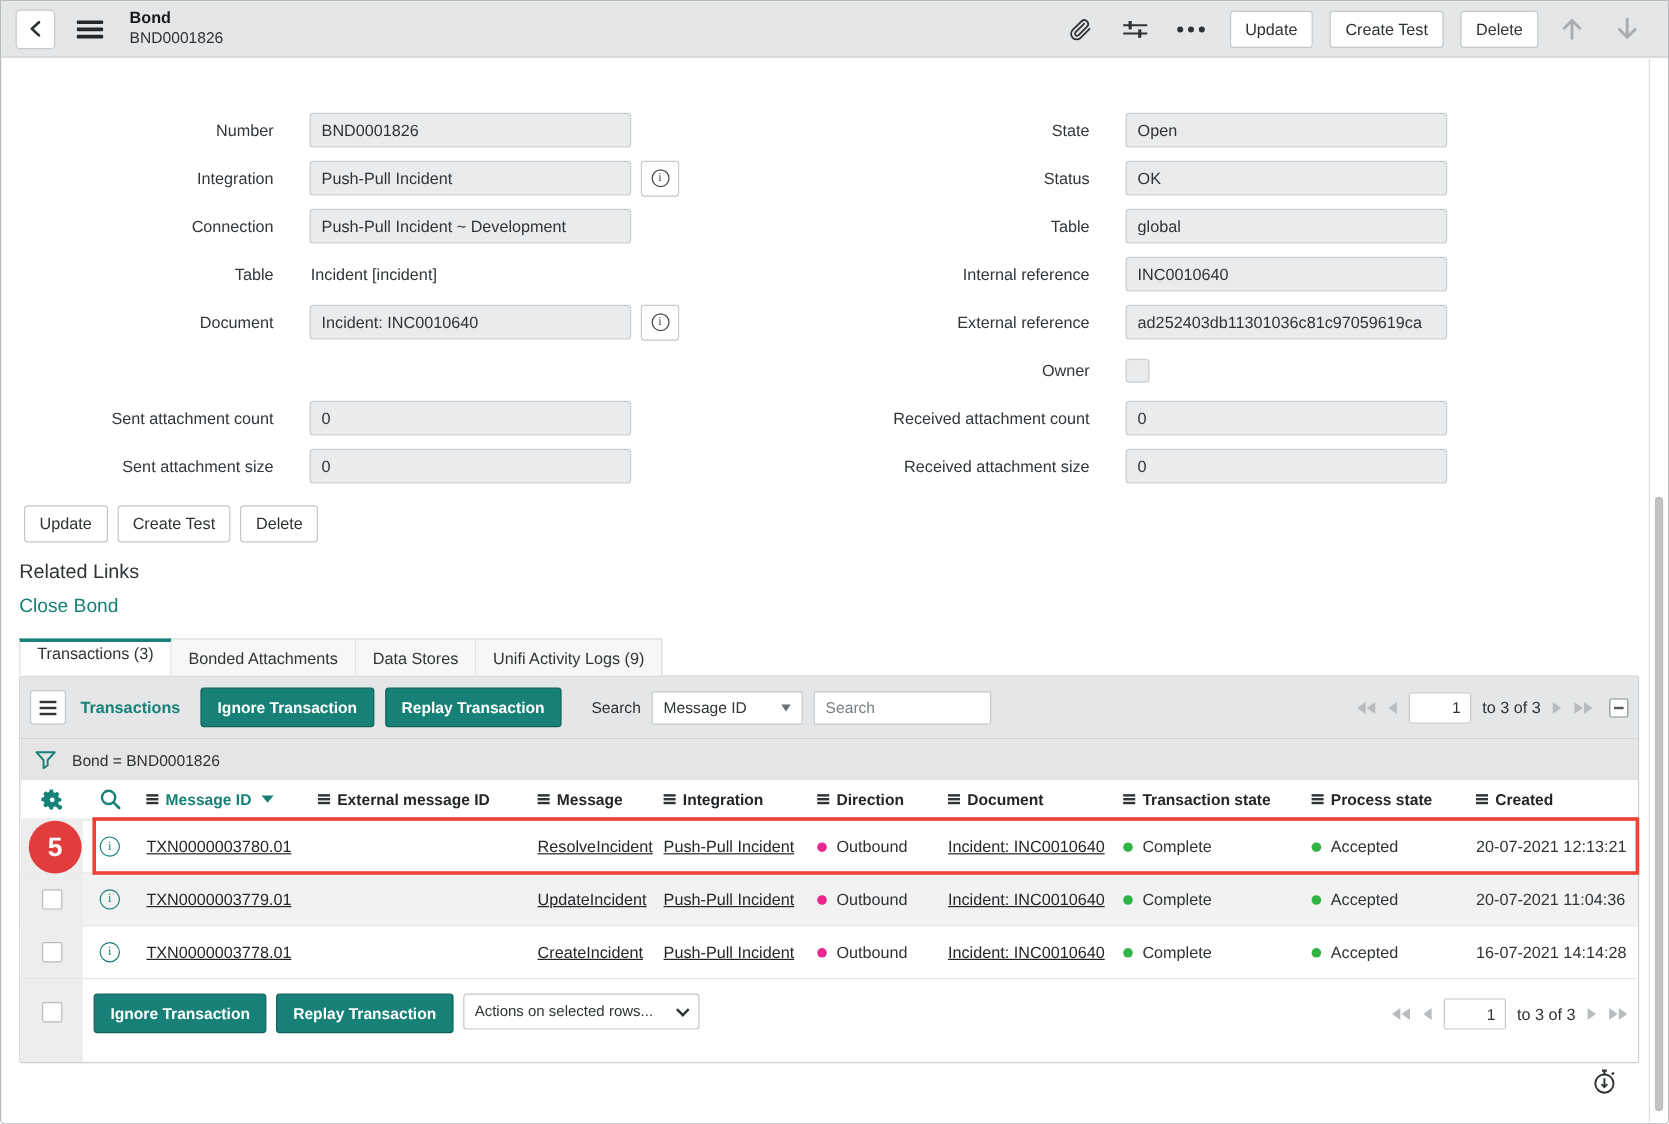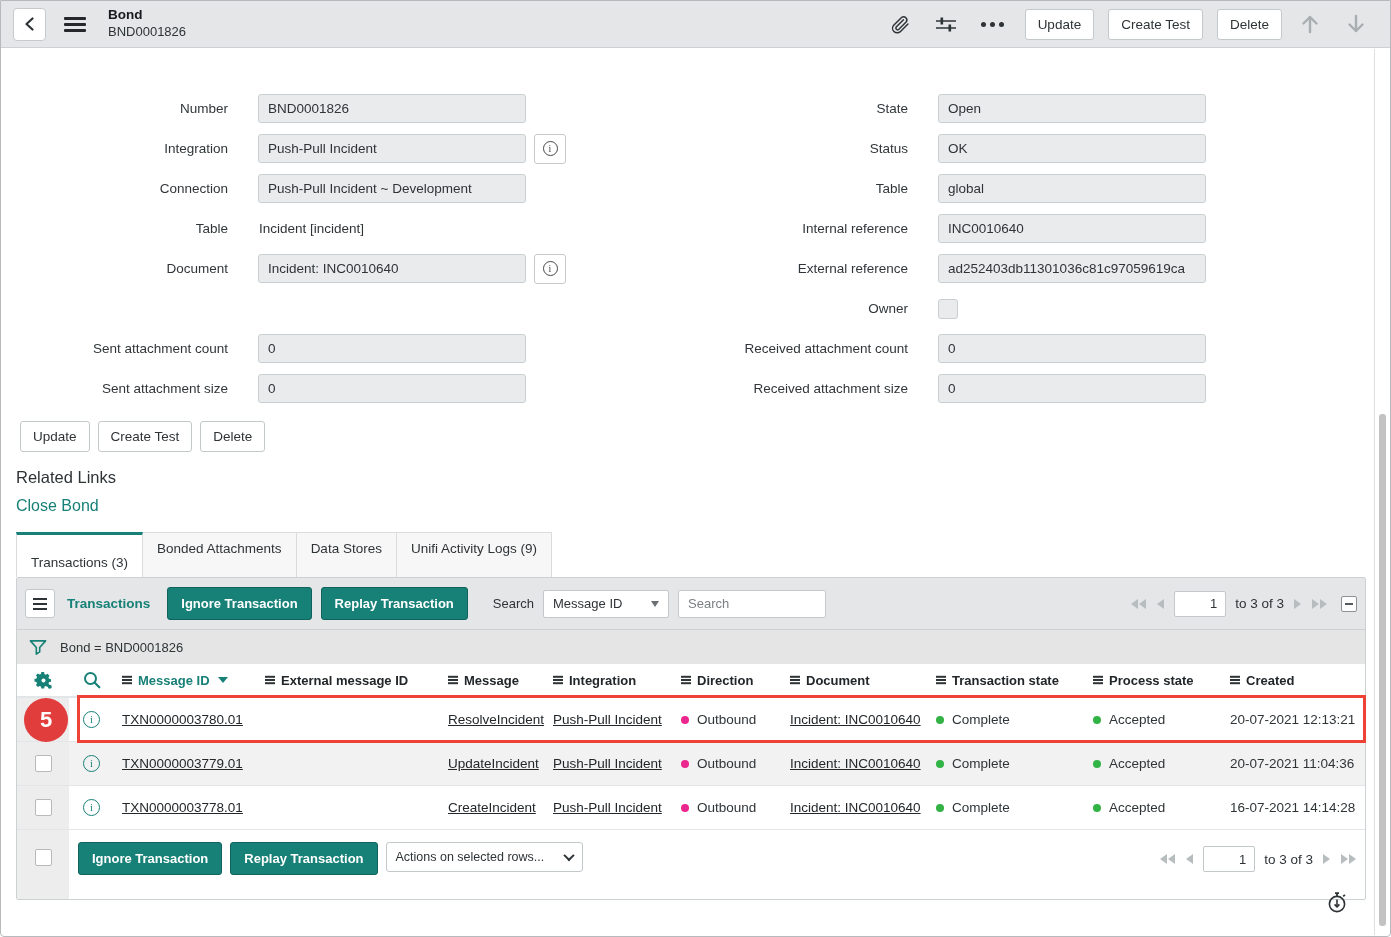--- a/index.html
+++ b/index.html
@@ -48,21 +48,21 @@
   .form-actions { display:flex; gap:8px; padding:18px 0 0 19px; }
   .rl-head { font-size:16.5px; color:#2e3336; padding:16px 0 0 15px; }
   .rl-link { display:inline-block; font-size:16px; color:var(--accent,#178077); padding:10px 0 0 15px;
              cursor:pointer; text-decoration:none; }
 
   
   .tabs { display:flex; margin:17px 24px 0 15px; }
   .tab { font-size:13.5px; color:#2f3437; background:#f7f7f7; border:1px solid #d8dcde;
          border-bottom:none; padding:8px 14px 7px; cursor:pointer; border-left-width:0; }
   .tab:first-child { border-left-width:1px; }
-  .tab.active { background:#fff; border-top:3px solid var(--accent,#178077); padding-top:20px; }
+  .tab.active { background:#fff; border-top:3px solid var(--accent,#178077); padding-top:2px; }
 
   
   .list { margin:0 24px 0 15px; border:1px solid #ccd1d4; border-radius:2px; background:#fff; }
   .list-toolbar { height:52px; background:#e4e6e7; border-bottom:1px solid #ccd1d4;
                   display:flex; align-items:center; padding:0 8px; gap:9px; }
   .menu-btn { width:30px; height:29px; background:#fff; border:1px solid #c3c8cb; border-radius:3px;
               display:flex; align-items:center; justify-content:center; cursor:pointer; }
   .menu-btn i { width:14px; height:2px; background:#2e3336; box-shadow:0 -5px 0 #2e3336,0 5px 0 #2e3336; }
   .list-title { font-size:13.5px; font-weight:bold; color:var(--accent,#178077); margin:0 8px 0 3px; cursor:pointer; }
   .tbtn { background:var(--accent,#178077); border:1px solid #10635c; border-radius:3px; color:#fff;

